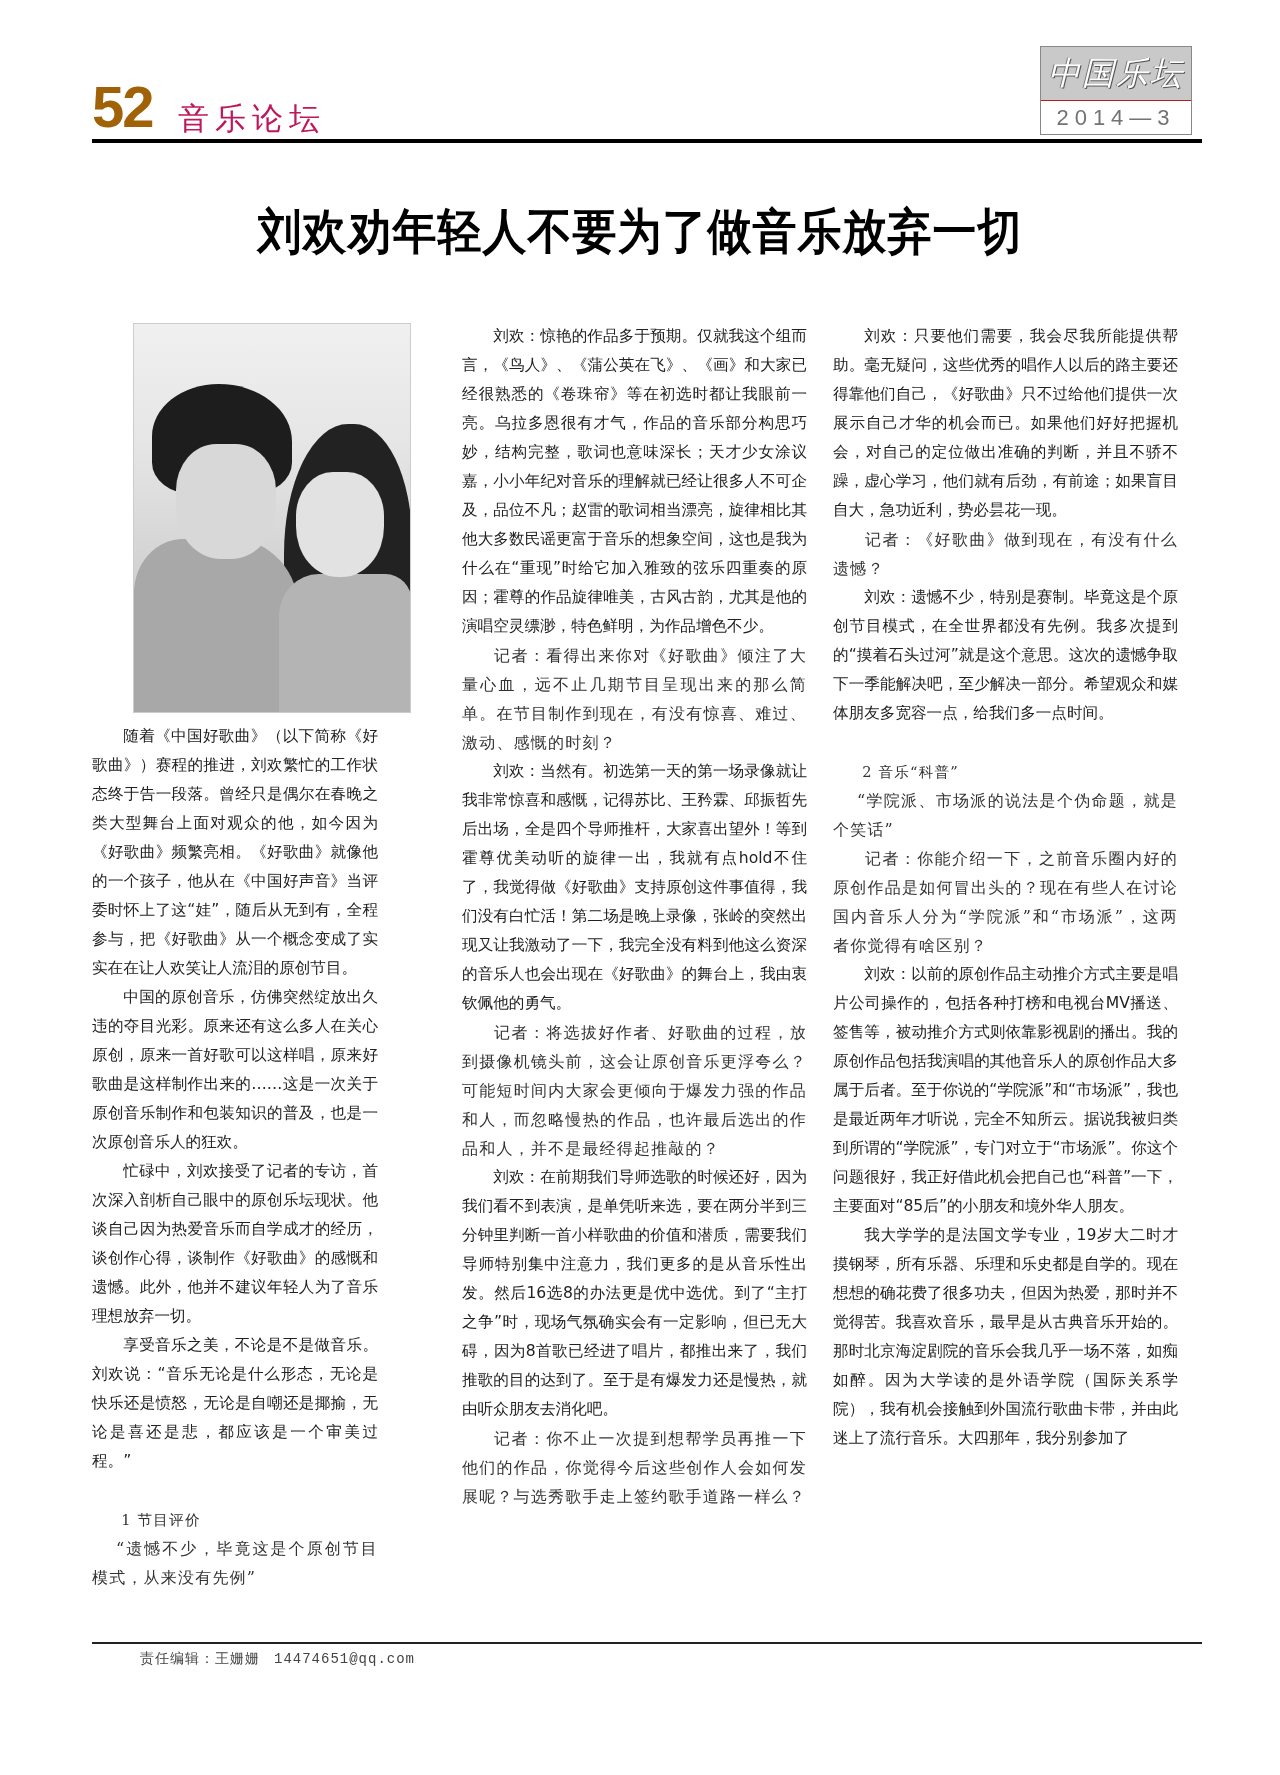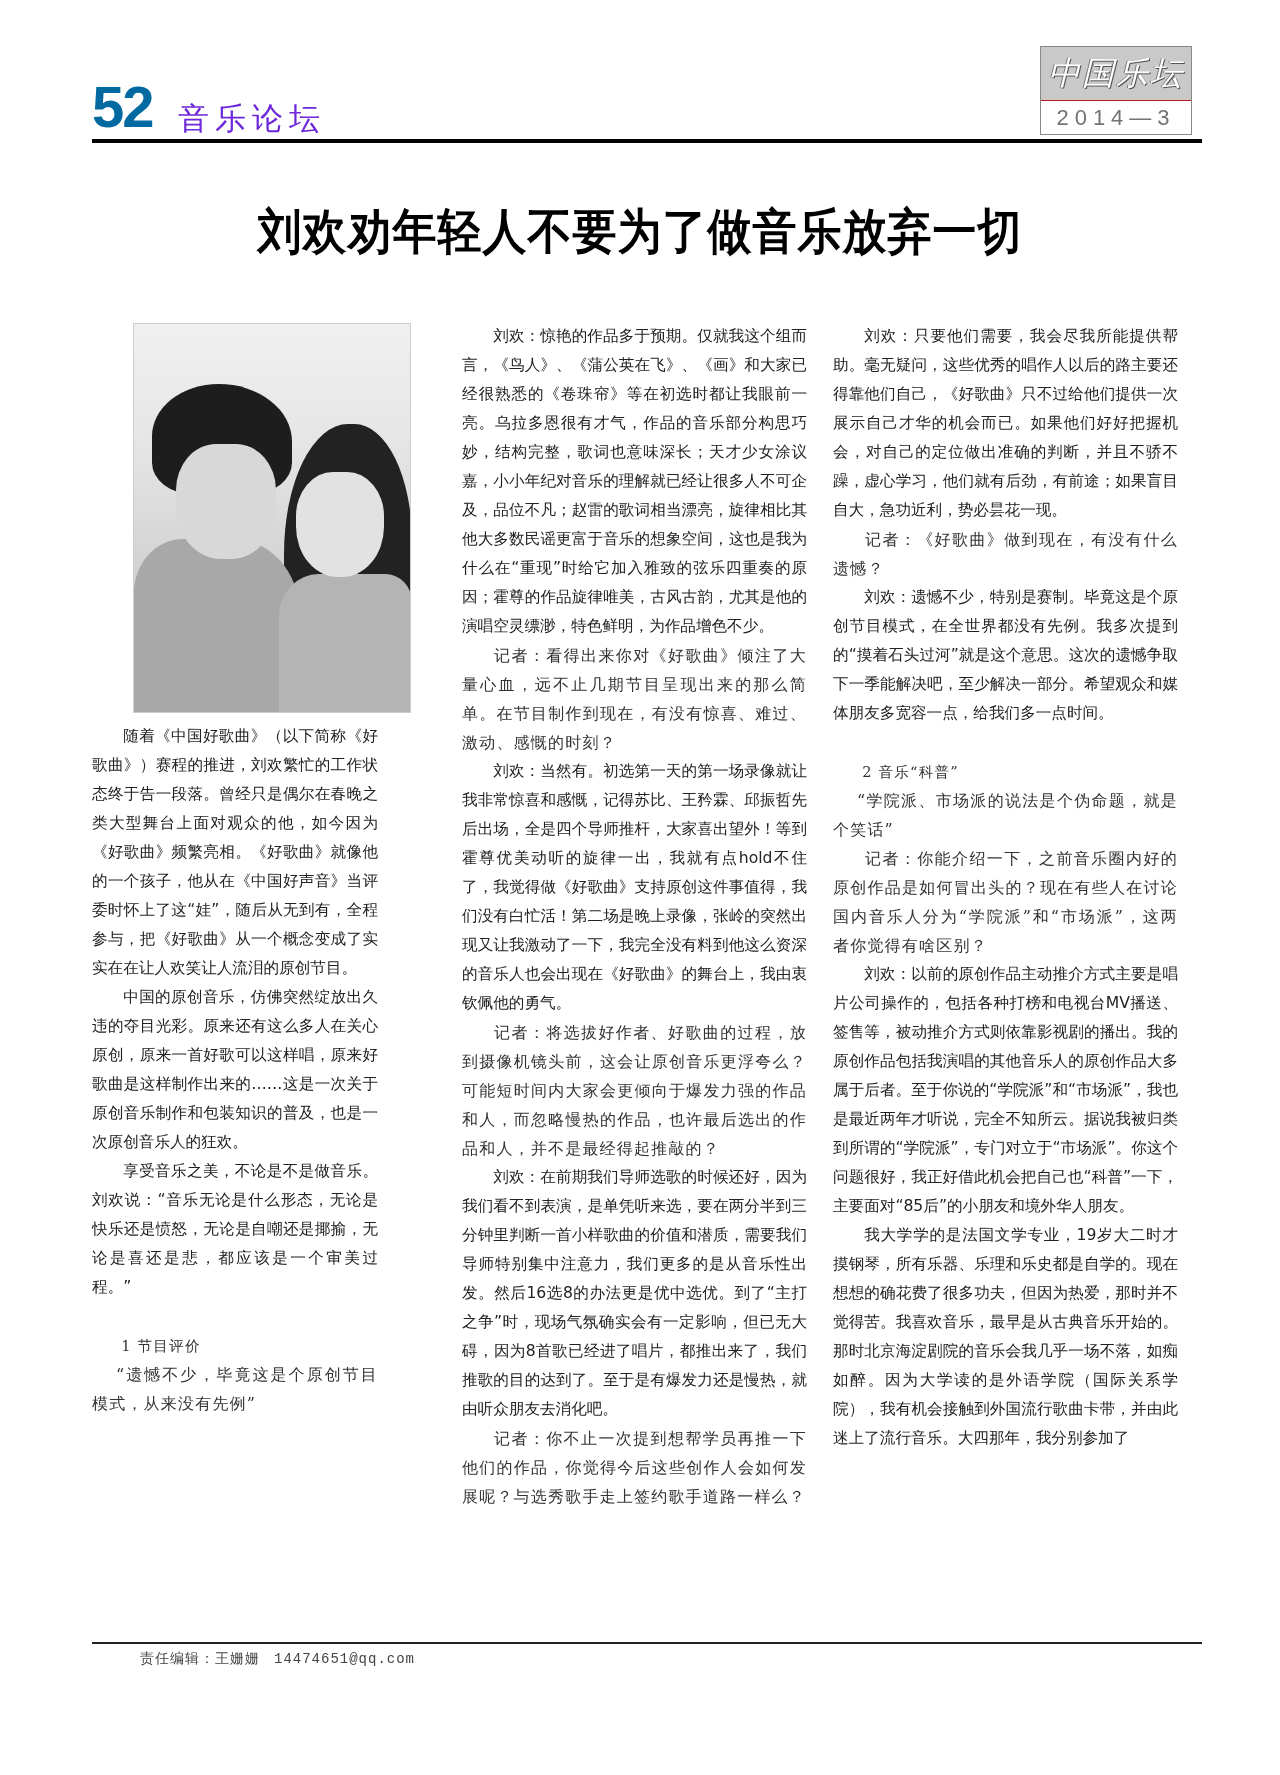--- a/index.html
+++ b/index.html
@@ -1,22 +1,22 @@
 <!DOCTYPE html>
 <html><head>
 <meta charset="utf-8">
 <style>
   * { box-sizing: border-box; margin: 0; padding: 0; }
   html, body { width: 1280px; height: 1775px; background: #fff; overflow: hidden; }
   body { position: relative; font-family: "DejaVu Sans", sans-serif; color: #1a1a1a; }
 
   
   .header { position: absolute; left: 92px; top: 40px; width: 1110px; height: 104px; }
-  .page-num { position: absolute; left: 0; top: 38px; font-family: "Liberation Sans", sans-serif; font-size: 58px; font-weight: bold; line-height: 1; letter-spacing: -2px; color: #0369a1; }
-  .section-name { position: absolute; left: 86px; top: 58px; font-family: "DejaVu Serif", serif; font-size: 31px; color: #6d28d9; letter-spacing: 6px; }
+  .page-num { position: absolute; left: 0; top: 38px; font-family: "Liberation Sans", sans-serif; font-size: 58px; font-weight: bold; line-height: 1; letter-spacing: -2px; color: #a16207; }
+  .section-name { position: absolute; left: 86px; top: 58px; font-family: "DejaVu Serif", serif; font-size: 31px; color: #be185d; letter-spacing: 6px; }
   .header-rule { position: absolute; left: 0; top: 99px; width: 1110px; height: 4px; background: #000; }
   .masthead { position: absolute; left: 948px; top: 6px; width: 152px; height: 89px; border: 1px solid #888; }
   .masthead-logo { height: 54px; background: #c9c9c9; border-bottom: 1px solid #b91c1c; font-family: "DejaVu Serif", serif; font-style: italic; font-size: 32px; color: #fff; text-shadow: 1px 1px 0 #555, -1px 0 0 #777; display: flex; align-items: center; justify-content: center; letter-spacing: 2px; }
   .masthead-date { height: 33px; font-family: Liberation Sans, sans-serif; font-size: 22px; display: flex; align-items: center; justify-content: center; letter-spacing: 6px; color: #737373; }
 
   
   .title { position: absolute; left: 0; width: 1280px; top: 203px; text-align: center; font-family: "DejaVu Serif", serif; font-weight: bold; font-size: 44px; letter-spacing: 1px; color: #000; transform: scaleY(1.1); }
 
   
   .photo { position: absolute; left: 133px; top: 323px; width: 278px; height: 390px; background: linear-gradient(180deg, #f0f0f0 0%, #e6e6e6 30%, #bdbdbd 100%); border: 1px solid #ccc; overflow: hidden; }
@@ -62,20 +62,21 @@
   <div class="body1"></div>
   <div class="body2"></div>
   <div class="hair1"></div>
   <div class="face1"></div>
   <div class="face2"></div>
 </div>
 
 <div class="col col1">
   <p>随着《中国好歌曲》（以下简称《好歌曲》）赛程的推进，刘欢繁忙的工作状态终于告一段落。曾经只是偶尔在春晚之类大型舞台上面对观众的他，如今因为《好歌曲》频繁亮相。《好歌曲》就像他的一个孩子，他从在《中国好声音》当评委时怀上了这“娃”，随后从无到有，全程参与，把《好歌曲》从一个概念变成了实实在在让人欢笑让人流泪的原创节目。</p>
   <p>中国的原创音乐，仿佛突然绽放出久违的夺目光彩。原来还有这么多人在关心原创，原来一首好歌可以这样唱，原来好歌曲是这样制作出来的……这是一次关于原创音乐制作和包装知识的普及，也是一次原创音乐人的狂欢。</p>
+  <p>忙碌中，刘欢接受了记者的专访，首次深入剖析自己眼中的原创乐坛现状。他谈自己因为热爱音乐而自学成才的经历，谈创作心得，谈制作《好歌曲》的感慨和遗憾。此外，他并不建议年轻人为了音乐理想放弃一切。</p>
   <p>享受音乐之美，不论是不是做音乐。刘欢说：“音乐无论是什么形态，无论是快乐还是愤怒，无论是自嘲还是揶揄，无论是喜还是悲，都应该是一个审美过程。”</p>
   <div class="gap"></div>
   <p class="sub">1 节目评价</p>
   <p class="q" style="text-indent:1.5em">“遗憾不少，毕竟这是个原创节目模式，从来没有先例”</p>
 </div>
 
 <div class="col col2">
   <p>刘欢：惊艳的作品多于预期。仅就我这个组而言，《鸟人》、《蒲公英在飞》、《画》和大家已经很熟悉的《卷珠帘》等在初选时都让我眼前一亮。乌拉多恩很有才气，作品的音乐部分构思巧妙，结构完整，歌词也意味深长；天才少女涂议嘉，小小年纪对音乐的理解就已经让很多人不可企及，品位不凡；赵雷的歌词相当漂亮，旋律相比其他大多数民谣更富于音乐的想象空间，这也是我为什么在“重现”时给它加入雅致的弦乐四重奏的原因；霍尊的作品旋律唯美，古风古韵，尤其是他的演唱空灵缥渺，特色鲜明，为作品增色不少。</p>
   <p class="q">记者：看得出来你对《好歌曲》倾注了大量心血，远不止几期节目呈现出来的那么简单。在节目制作到现在，有没有惊喜、难过、激动、感慨的时刻？</p>
   <p>刘欢：当然有。初选第一天的第一场录像就让我非常惊喜和感慨，记得苏比、王矜霖、邱振哲先后出场，全是四个导师推杆，大家喜出望外！等到霍尊优美动听的旋律一出，我就有点hold不住了，我觉得做《好歌曲》支持原创这件事值得，我们没有白忙活！第二场是晚上录像，张岭的突然出现又让我激动了一下，我完全没有料到他这么资深的音乐人也会出现在《好歌曲》的舞台上，我由衷钦佩他的勇气。</p>

